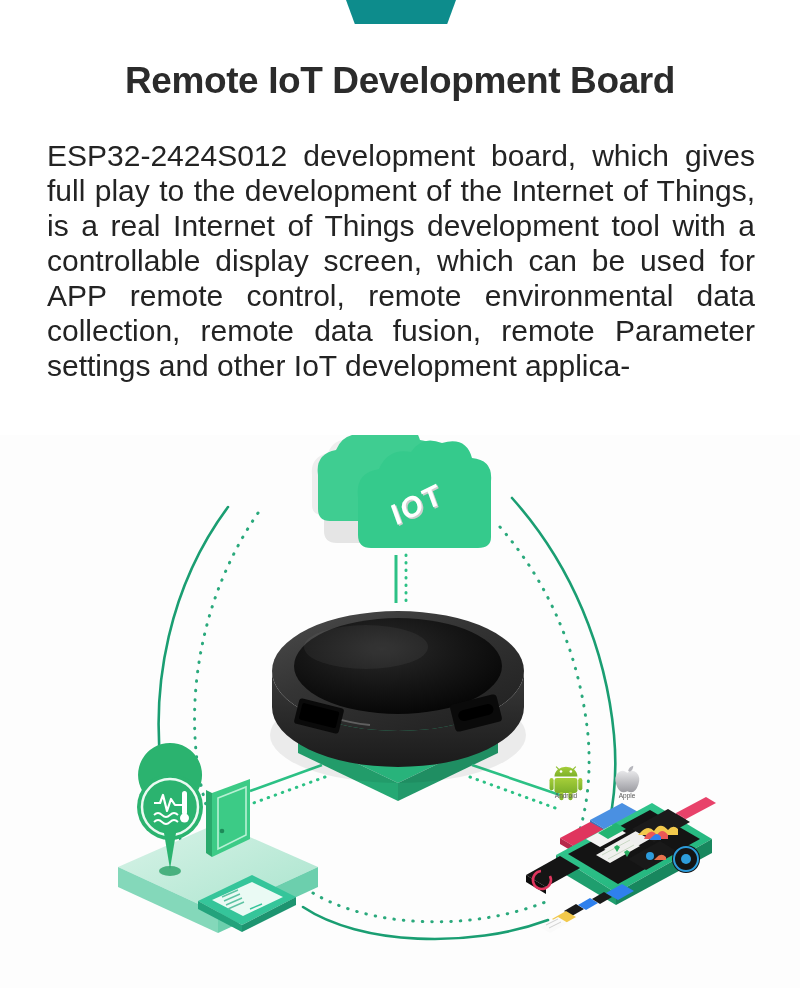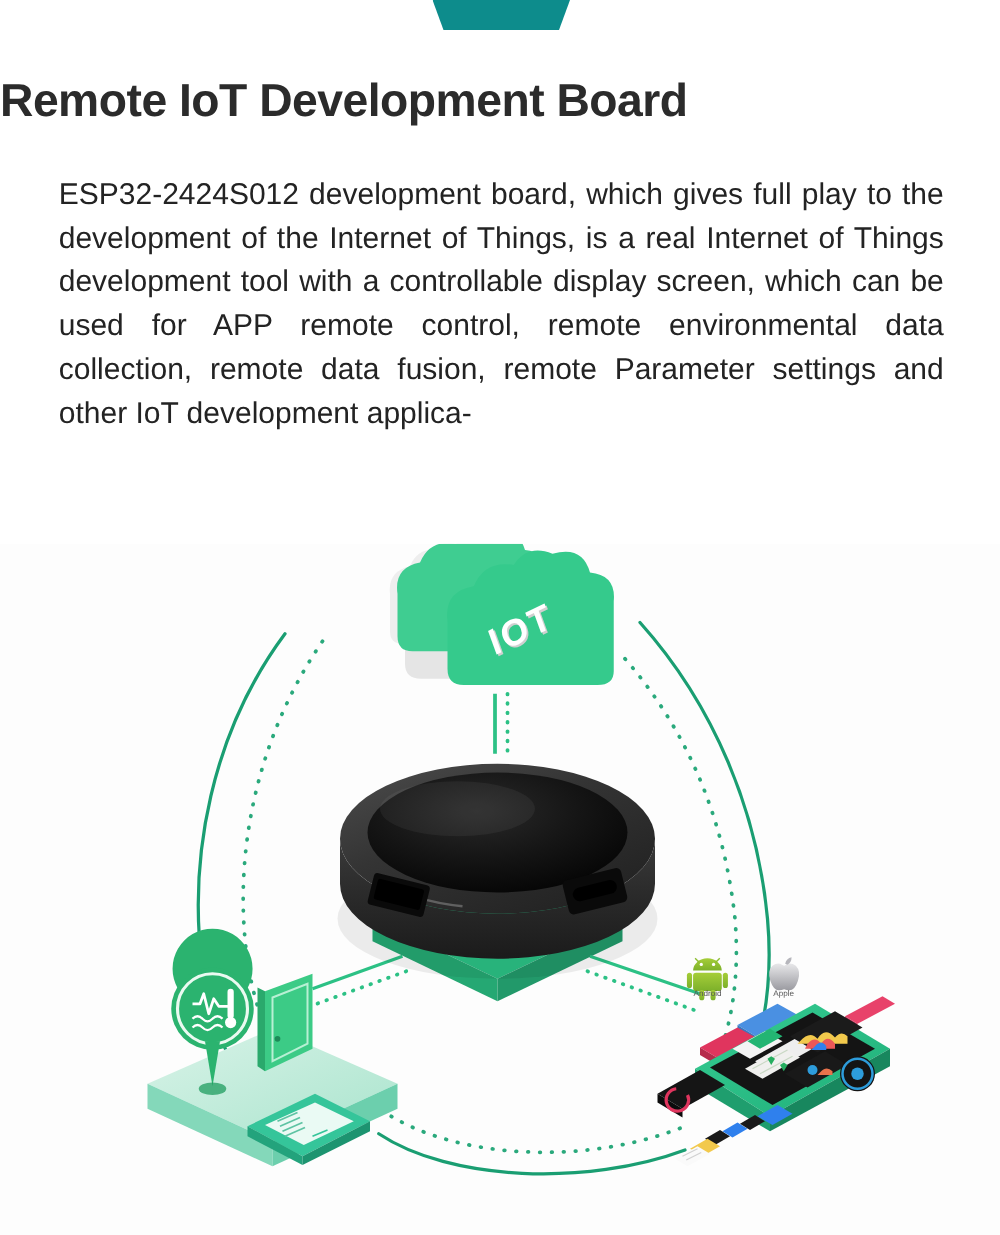--- a/index.html
+++ b/index.html
@@ -21,30 +21,31 @@
   .tab-outline {
     position:absolute; top:0; left:343px; width:116px; height:26px;
     background:#7fd9dc;
     clip-path: polygon(0% 0%, 100% 0%, 92% 100%, 8% 100%);
     z-index:-1;
   }
 
   
   .title {
     position:absolute; top:60px; left:0; width:800px;
+    text-align:center;
     font-size:37px; font-weight:700; letter-spacing:-0.4px;
     color:#2b2b2b;
     font-family:"Liberation Sans","DejaVu Sans",sans-serif;
     white-space:nowrap;
   }
 
   
   .desc {
     position:absolute; top:138px; left:47px; width:708px;
-    font-size:24px; line-height:35px; color:#232323;
+    font-size:30px; line-height:35px; color:#232323;
     text-align:justify;
     font-family:"Liberation Sans","DejaVu Sans",sans-serif;
   }
   .desc .lastline { display:block; }
 
   
   .stage {
     position:absolute; top:435px; left:0; width:800px; height:553px;
     background:#fdfdfd; overflow:hidden;
   }

